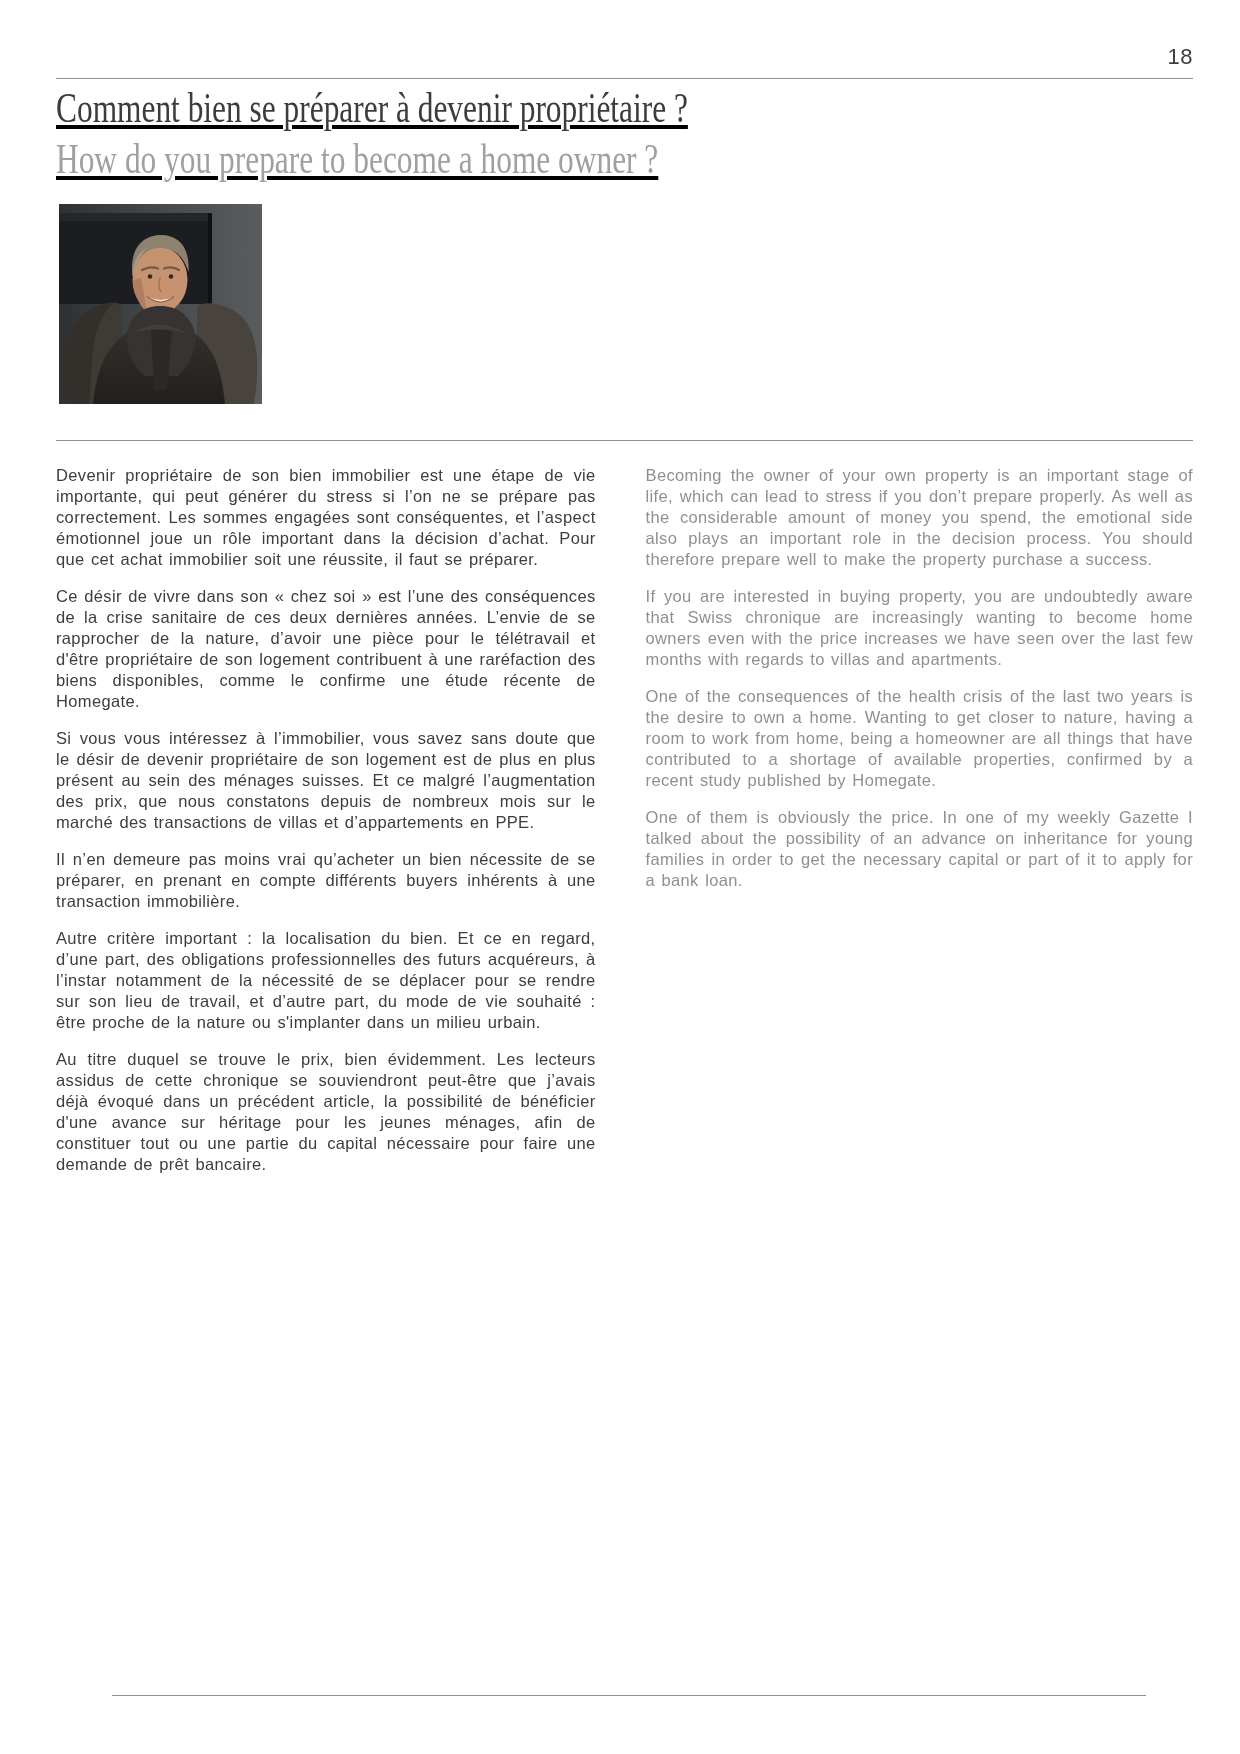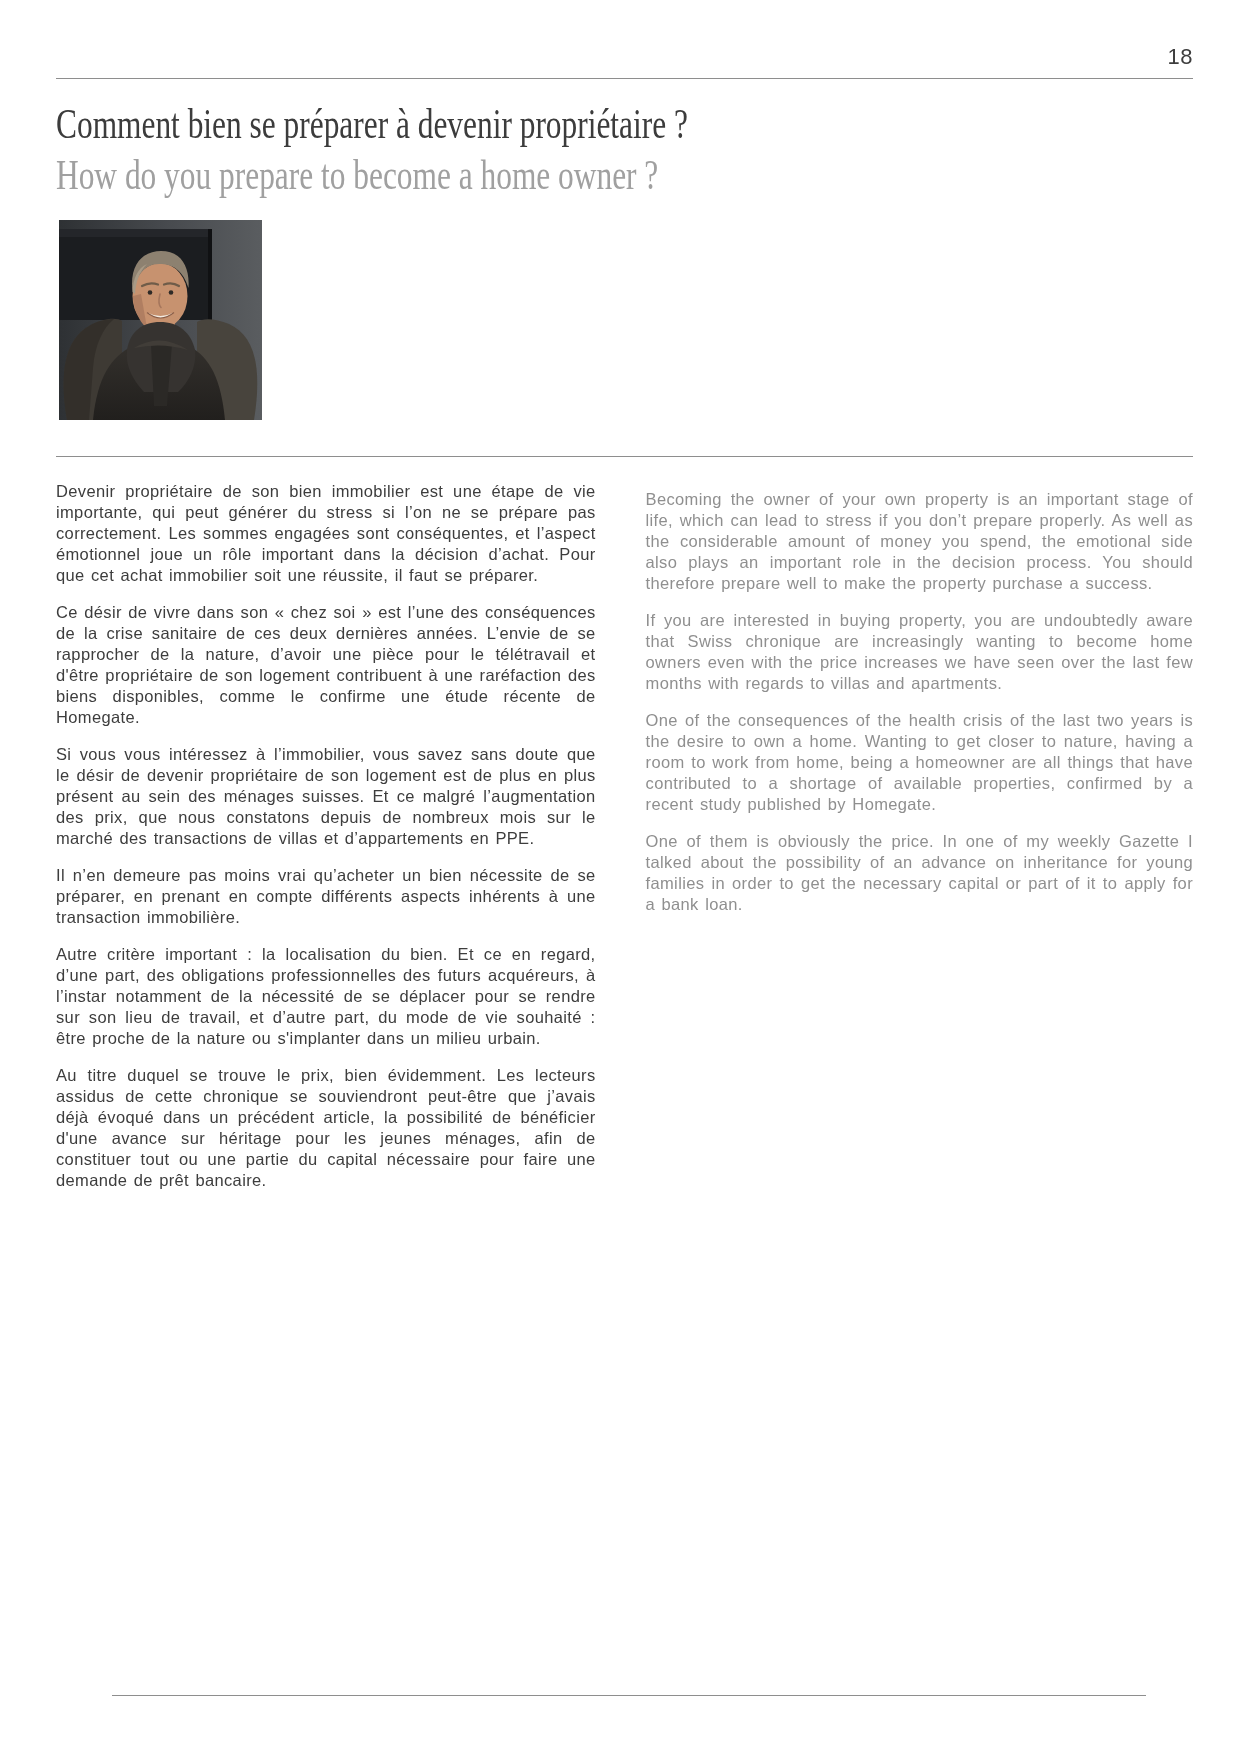--- a/index.html
+++ b/index.html
@@ -28,21 +28,21 @@
     letter-spacing: 0.5px;
     color: var(--body-primary, #3a3a3a);
   }
   .rule {
     border: none;
     border-top: 1px solid var(--divider, #8e8e8e);
     margin: 0;
     height: 0;
   }
   .rule-top { margin-top: 10px; }
-  .titles { margin-top: 20px; }
+  .titles { margin-top: 4px; text-decoration: underline; }
   .title-fr, .title-en {
     margin: 0;
     font-family: "Liberation Serif", "DejaVu Serif", serif;
     font-weight: 400;
     font-size: 43px;
     line-height: 50px;
     white-space: nowrap;
     transform: scaleX(0.73);
     transform-origin: 0 50%;
     letter-spacing: 0px;
@@ -63,21 +63,20 @@
     gap: 50px;
   }
   .col { text-align: justify; }
   .col-fr {
     width: 548px;
     color: var(--body-primary, #3d3d3d);
   }
   .col-en {
     width: 556px;
     color: var(--body-secondary, #8f8f8f);
-    margin-top: 8px;
   }
   .col p {
     margin: 0 0 16px 0;
     font-size: 16.5px;
     line-height: 21px;
     letter-spacing: 0.35px;
     word-spacing: 1.5px;
   }
   .rule-bottom {
     position: absolute;
@@ -153,21 +152,21 @@
     </svg>
   </figure>
 
   <hr class="rule rule-mid">
 
   <div class="columns">
     <div class="col col-fr">
         <p>Devenir propriétaire de son bien immobilier est une étape de vie importante, qui peut générer du stress si l’on ne se prépare pas correctement. Les sommes engagées sont conséquentes, et l’aspect émotionnel joue un rôle important dans la décision d’achat. Pour que cet achat immobilier soit une réussite, il faut se préparer.</p>
         <p>Ce désir de vivre dans son « chez soi » est l’une des conséquences de la crise sanitaire de ces deux dernières années. L’envie de se rapprocher de la nature, d’avoir une pièce pour le télétravail et d'être propriétaire de son logement contribuent à une raréfaction des biens disponibles, comme le confirme une étude récente de Homegate.</p>
         <p>Si vous vous intéressez à l’immobilier, vous savez sans doute que le désir de devenir propriétaire de son logement est de plus en plus présent au sein des ménages suisses. Et ce malgré l’augmentation des prix, que nous constatons depuis de nombreux mois sur le marché des transactions de villas et d’appartements en PPE.</p>
-        <p>Il n’en demeure pas moins vrai qu’acheter un bien nécessite de se préparer, en prenant en compte différents aspects inhérents à une transaction immobilière.</p>
+        <p>Il n’en demeure pas moins vrai qu’acheter un bien nécessite de se préparer, en prenant en compte différents buyers inhérents à une transaction immobilière.</p>
         <p>Autre critère important : la localisation du bien. Et ce en regard, d’une part, des obligations professionnelles des futurs acquéreurs, à l’instar notamment de la nécessité de se déplacer pour se rendre sur son lieu de travail, et d’autre part, du mode de vie souhaité : être proche de la nature ou s'implanter dans un milieu urbain.</p>
         <p>Au titre duquel se trouve le prix, bien évidemment. Les lecteurs assidus de cette chronique se souviendront peut-être que j’avais déjà évoqué dans un précédent article, la possibilité de bénéficier d'une avance sur héritage pour les jeunes ménages, afin de constituer tout ou une partie du capital nécessaire pour faire une demande de prêt bancaire.</p>
       </div>
     <div class="col col-en">
         <p>Becoming the owner of your own property is an important stage of life, which can lead to stress if you don’t prepare properly. As well as the considerable amount of money you spend, the emotional side also plays an important role in the decision process. You should therefore prepare well to make the property purchase a success.</p>
         <p>If you are interested in buying property, you are undoubtedly aware that Swiss chronique are increasingly wanting to become home owners even with the price increases we have seen over the last few months with regards to villas and apartments.</p>
         <p>One of the consequences of the health crisis of the last two years is the desire to own a home. Wanting to get closer to nature, having a room to work from home, being a homeowner are all things that have contributed to a shortage of available properties, confirmed by a recent study published by Homegate.</p>
         <p>One of them is obviously the price. In one of my weekly Gazette I talked about the possibility of an advance on inheritance for young families in order to get the necessary capital or part of it to apply for a bank loan.</p>
       </div>
   </div>

